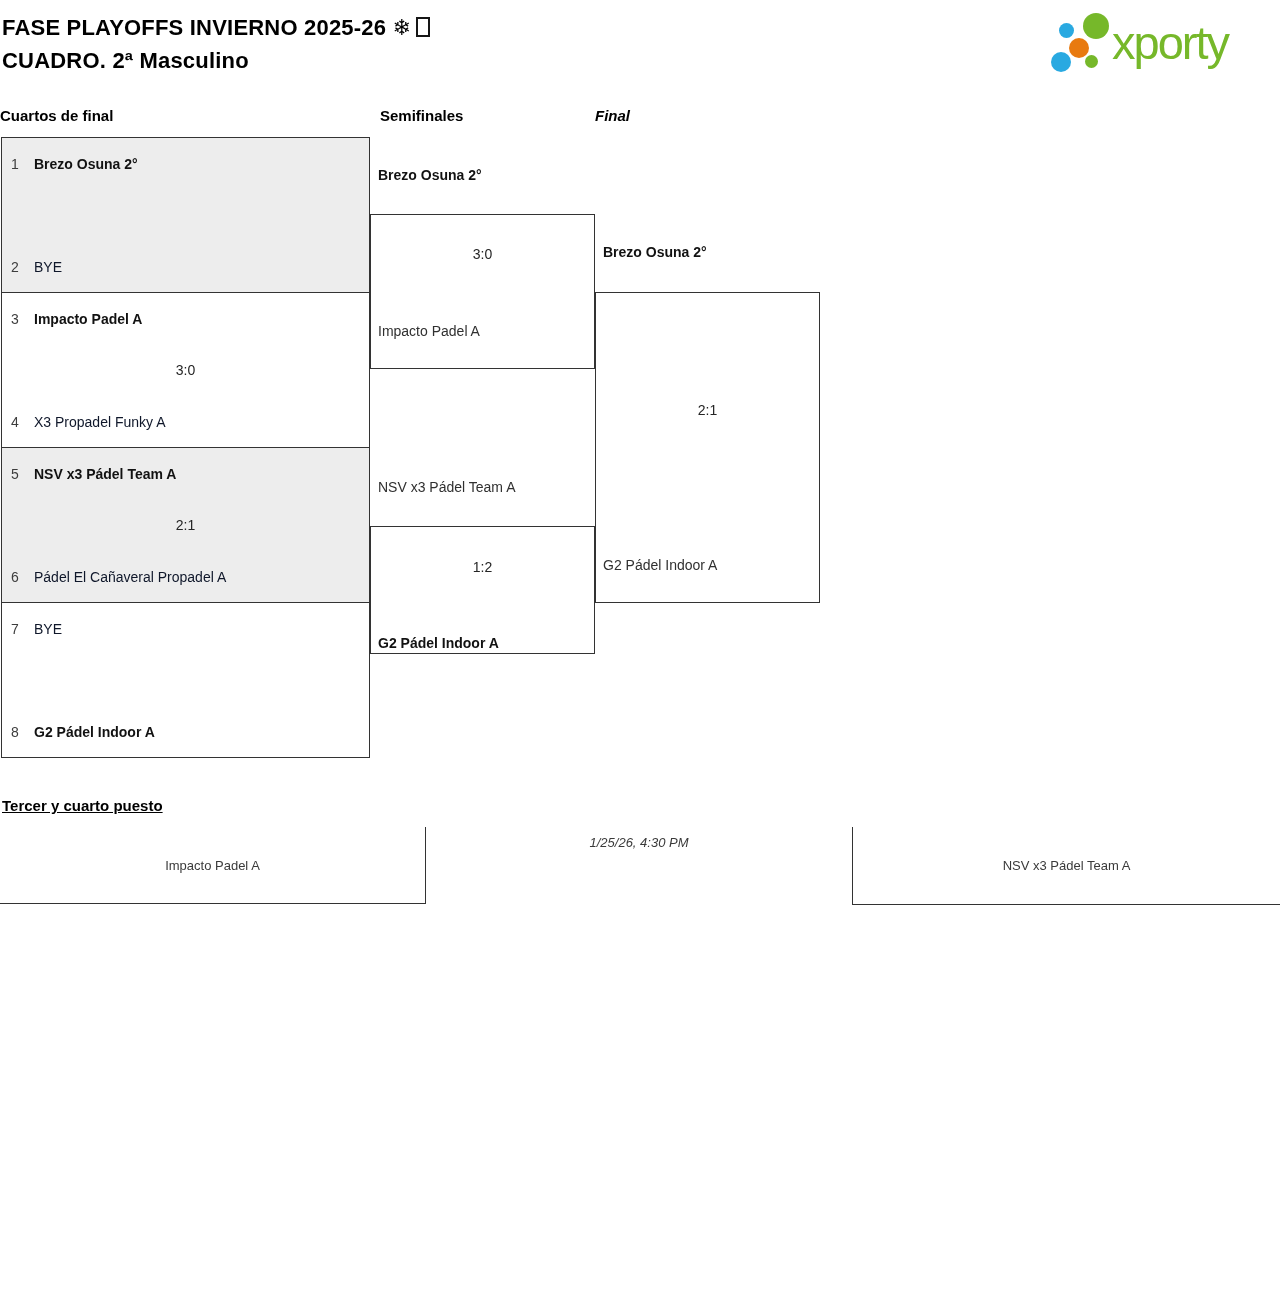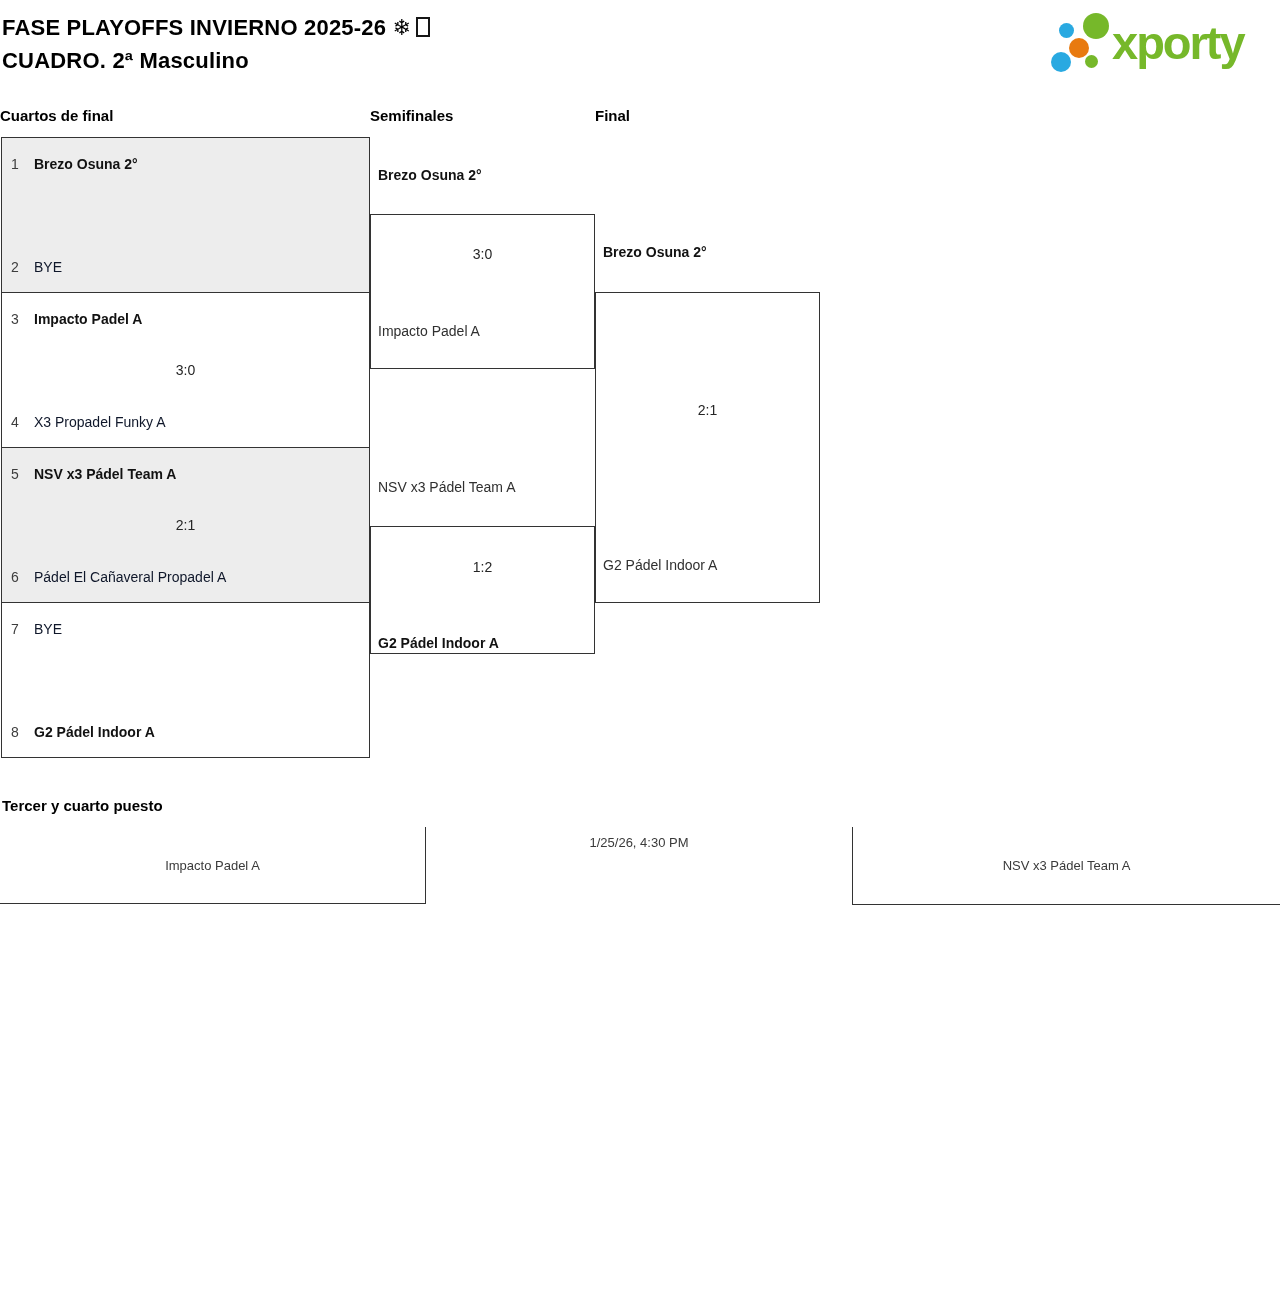--- a/index.html
+++ b/index.html
@@ -16,29 +16,29 @@
   .tofu { display:inline-block; width:10px; height:16px; border:2px solid #161616;
           margin-left:5px; vertical-align:-2px; }
 
   .logo { position:absolute; left:1048px; top:2px; width:230px; height:66px; }
   .logo .dot { position:absolute; border-radius:50%; }
   .dot-blue-sm   { left:11px; top:12px; width:15px; height:15px; background:#29a9e1; }
   .dot-green-lg  { left:35px; top:2px;  width:26px; height:26px; background:#76b82a; }
   .dot-orange    { left:21px; top:27px; width:20px; height:20px; background:#e87a10; }
   .dot-blue-lg   { left:3px;  top:41px; width:20px; height:20px; background:#29a9e1; }
   .dot-green-sm  { left:37px; top:44px; width:13px; height:13px; background:#76b82a; }
-  .logo-text { position:absolute; left:64px; top:4px; font-size:47px; font-weight:700;
+  .logo-text { position:absolute; left:64px; top:4px; font-size:47px; font-weight:400;
                letter-spacing:-2px; color:#76b82a; line-height:56px; }
 
   
   .col-head { position:absolute; top:98px; font-size:15px; font-weight:600; color:#000;
               text-align:left; line-height:18px; }
   .col-head.qf { left:0;     width:370px; }
-  .col-head.sf { left:370px; width:225px; }
-  .col-head.f  { left:595px; width:225px; }
+  .col-head.sf { left:380px; width:225px; }
+  .col-head.f  { left:595px; width:225px;font-style:italic; }
 
   
   .qf-block { position:absolute; left:1px; top:128px; width:369px; height:621px;
               border:1px solid #333; box-sizing:border-box; background:#fff; }
   .qf-row { position:relative; height:154px; border-bottom:1px solid #333; }
   .qf-row:last-child { border-bottom:none; }
   .qf-row.alt { background:#ededed; }
   .team-line { position:absolute; left:9px; right:6px; display:flex; align-items:center;
                font-size:14px; line-height:20px; color:#333; white-space:nowrap; }
   .team-line.top { top:16px; }
@@ -65,31 +65,31 @@
   .adv-label.winner { font-weight:700; color:#121212; }
   #lbl-sf1-top    { left:378px; top:156px; }
   #lbl-sf1-bottom { left:378px; top:312px; }
   #lbl-sf2-top    { left:378px; top:468px; }
   #lbl-sf2-bottom { left:378px; top:624px; }
   #lbl-f-top      { left:603px; top:233px; }
   #lbl-f-bottom   { left:603px; top:546px; }
 
   
   .third-heading { position:absolute; left:2px; top:788px; font-size:15px; font-weight:700;
-                   color:#000; line-height:18px; }
+                   color:#000; line-height:18px;text-decoration:underline; }
   .third-left  { position:absolute; left:0; top:818px; width:426px; height:77px;
                  border-right:1px solid #333; border-bottom:1px solid #333;
                  display:flex; align-items:center; justify-content:center;
                  font-size:13px; color:#3a3a3a; box-sizing:border-box; }
   .third-right { position:absolute; left:852px; top:818px; width:428px; height:78px;
                  border-left:1px solid #333; border-bottom:1px solid #333;
                  display:flex; align-items:center; justify-content:center;
                  font-size:13px; color:#3a3a3a; box-sizing:border-box; }
   .third-date  { position:absolute; left:426px; top:825px; width:426px; text-align:center;
-                 font-size:13px; color:#3a3a3a; line-height:17px; }
+                 font-size:13px; color:#3a3a3a; line-height:17px;font-style:italic; }
 </style>
 </head>
 <body>
 
 <div id="page">
 
   <div class="app-title">
     <div><span>FASE PLAYOFFS INVIERNO 2025-26 ❄</span><span class="tofu"></span></div>
     <div>CUADRO. 2ª Masculino</div>
   </div>

